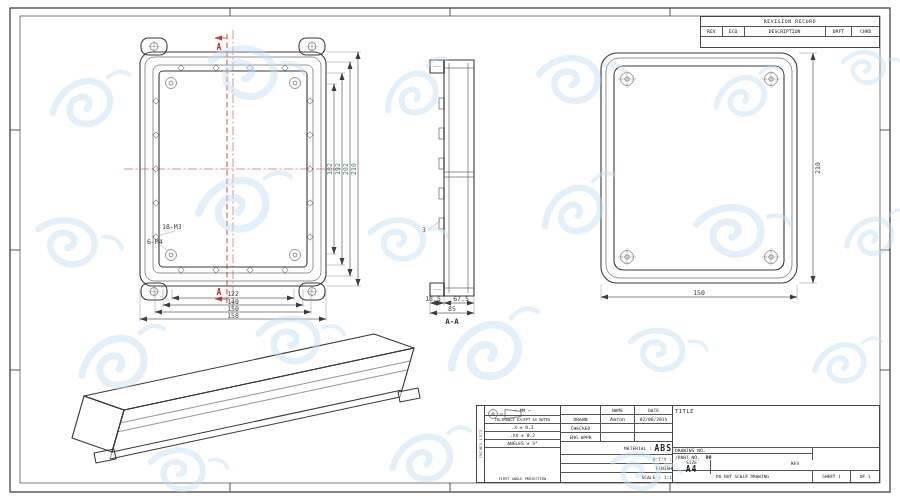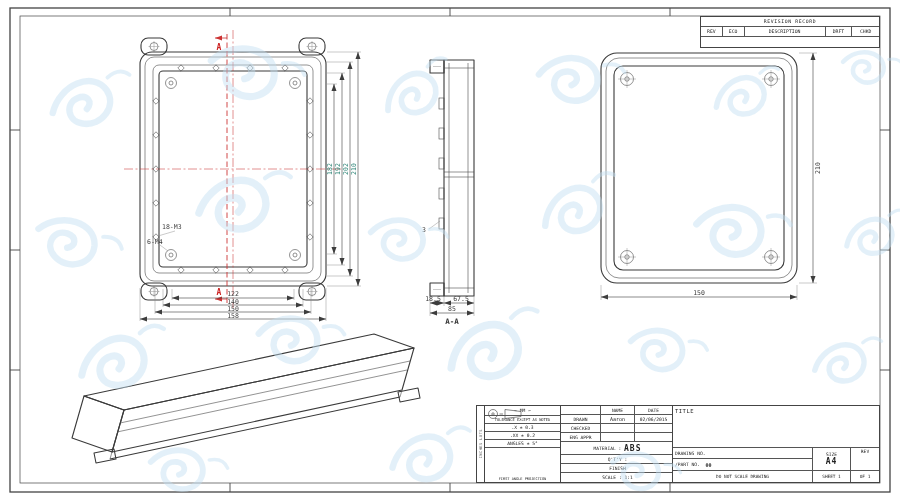--- a/index.html
+++ b/index.html
@@ -34,30 +34,30 @@
   .strip span{writing-mode:vertical-rl;transform:rotate(180deg);font-size:3.6px;letter-spacing:0.5px;color:#555;white-space:nowrap;}
   .tb{position:absolute;left:484px;top:405px;width:396px;height:78px;border:1px solid #444;
       display:flex;font-size:4.6px;z-index:3;box-sizing:border-box;color:#222;}
   .tb *{box-sizing:border-box;}
   .col{height:100%;display:flex;flex-direction:column;}
   .colA{width:76px;border-right:1px solid #444;}
   .colB{width:112px;border-right:1px solid #444;}
   .colC{width:206px;}
   .r{border-bottom:0.6px solid #555;display:flex;align-items:center;justify-content:center;
      overflow:hidden;white-space:nowrap;flex:none;}
-  .rl{justify-content:center;padding-left:2px;}
+  .rl{justify-content:flex-end;padding-left:2px;}
   .c{border-right:0.6px solid #555;height:100%;display:flex;align-items:center;justify-content:center;overflow:hidden;}
   .c.last{border-right:none;}
   .proj{flex:1;display:flex;flex-direction:column;align-items:center;justify-content:flex-end;padding-bottom:1px;border-bottom:none;}
   .projlab{font-size:3.6px;white-space:nowrap;}
   .bigval{font-size:8px;font-weight:bold;letter-spacing:1px;}
   .midval{font-size:5px;}
   .arrow{font-size:4.5px;color:#555;margin:0 3px;}
   .tb-title{height:42px;border-bottom:0.6px solid #555;padding:2px;font-size:5.5px;letter-spacing:0.5px;}
-  .tb-mid{height:23px;display:flex;border-bottom:0.6px solid #555;}
+  .tb-mid{height:23px;display:flex;border-bottom:0.6px solid #555;flex-direction:column;}
   .tb-mid-left{width:140px;border-right:0.6px solid #555;display:flex;flex-direction:column;}
   .tb-mid-left .mrow{height:50%;border-bottom:0.6px solid #555;display:flex;align-items:center;padding-left:2px;white-space:nowrap;}
   .tb-mid-left .mrow:last-child{border-bottom:none;}
   .tb-mid-right{flex:1;display:flex;}
   .size-cell{width:38px;border-right:0.6px solid #555;display:flex;flex-direction:column;align-items:center;justify-content:center;}
   .rev-cell{flex:1;display:flex;flex-direction:column;align-items:center;justify-content:flex-start;padding-top:1px;}
   .tb-bottom{flex:1;display:flex;}
   .tb-bottom .c{font-size:4.4px;}
 </style>
 </head>

